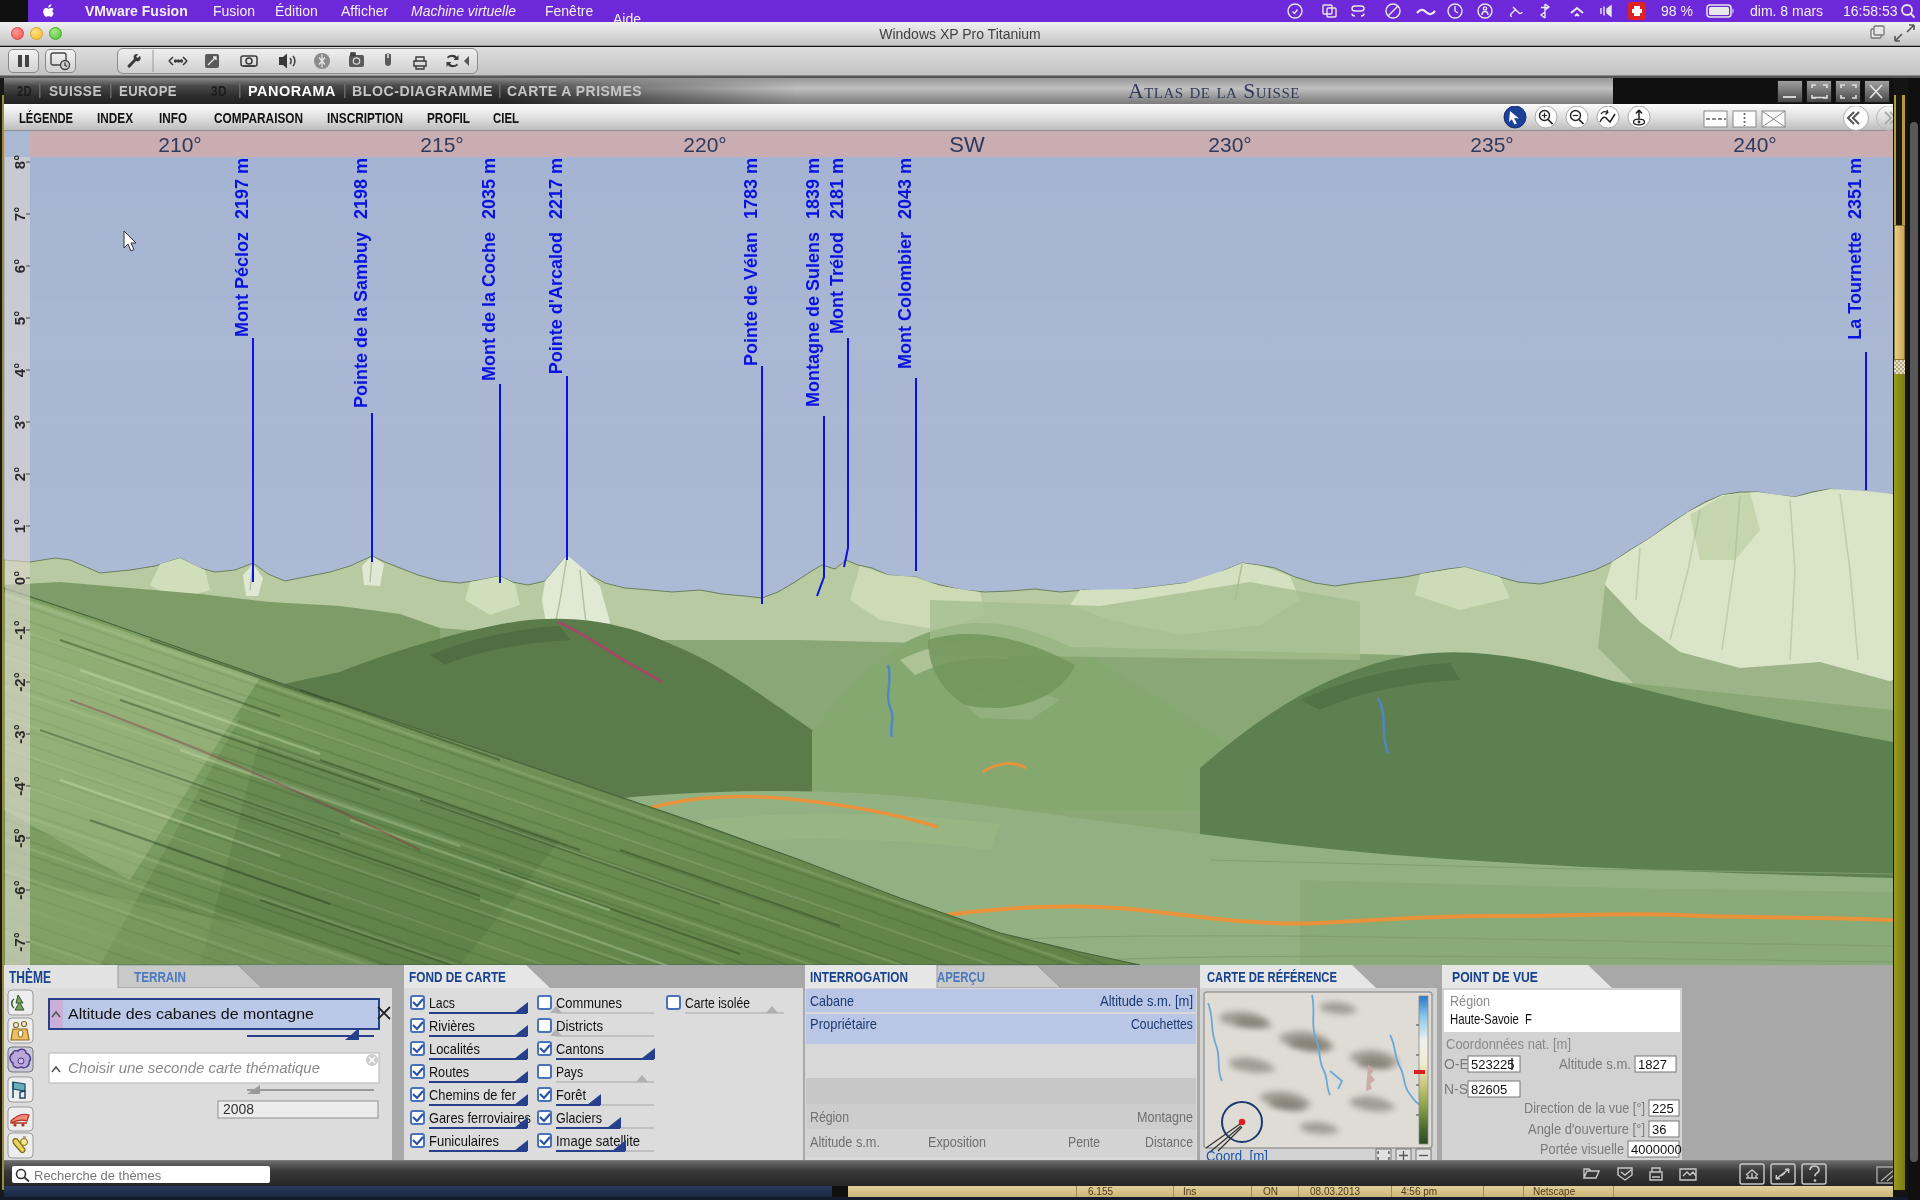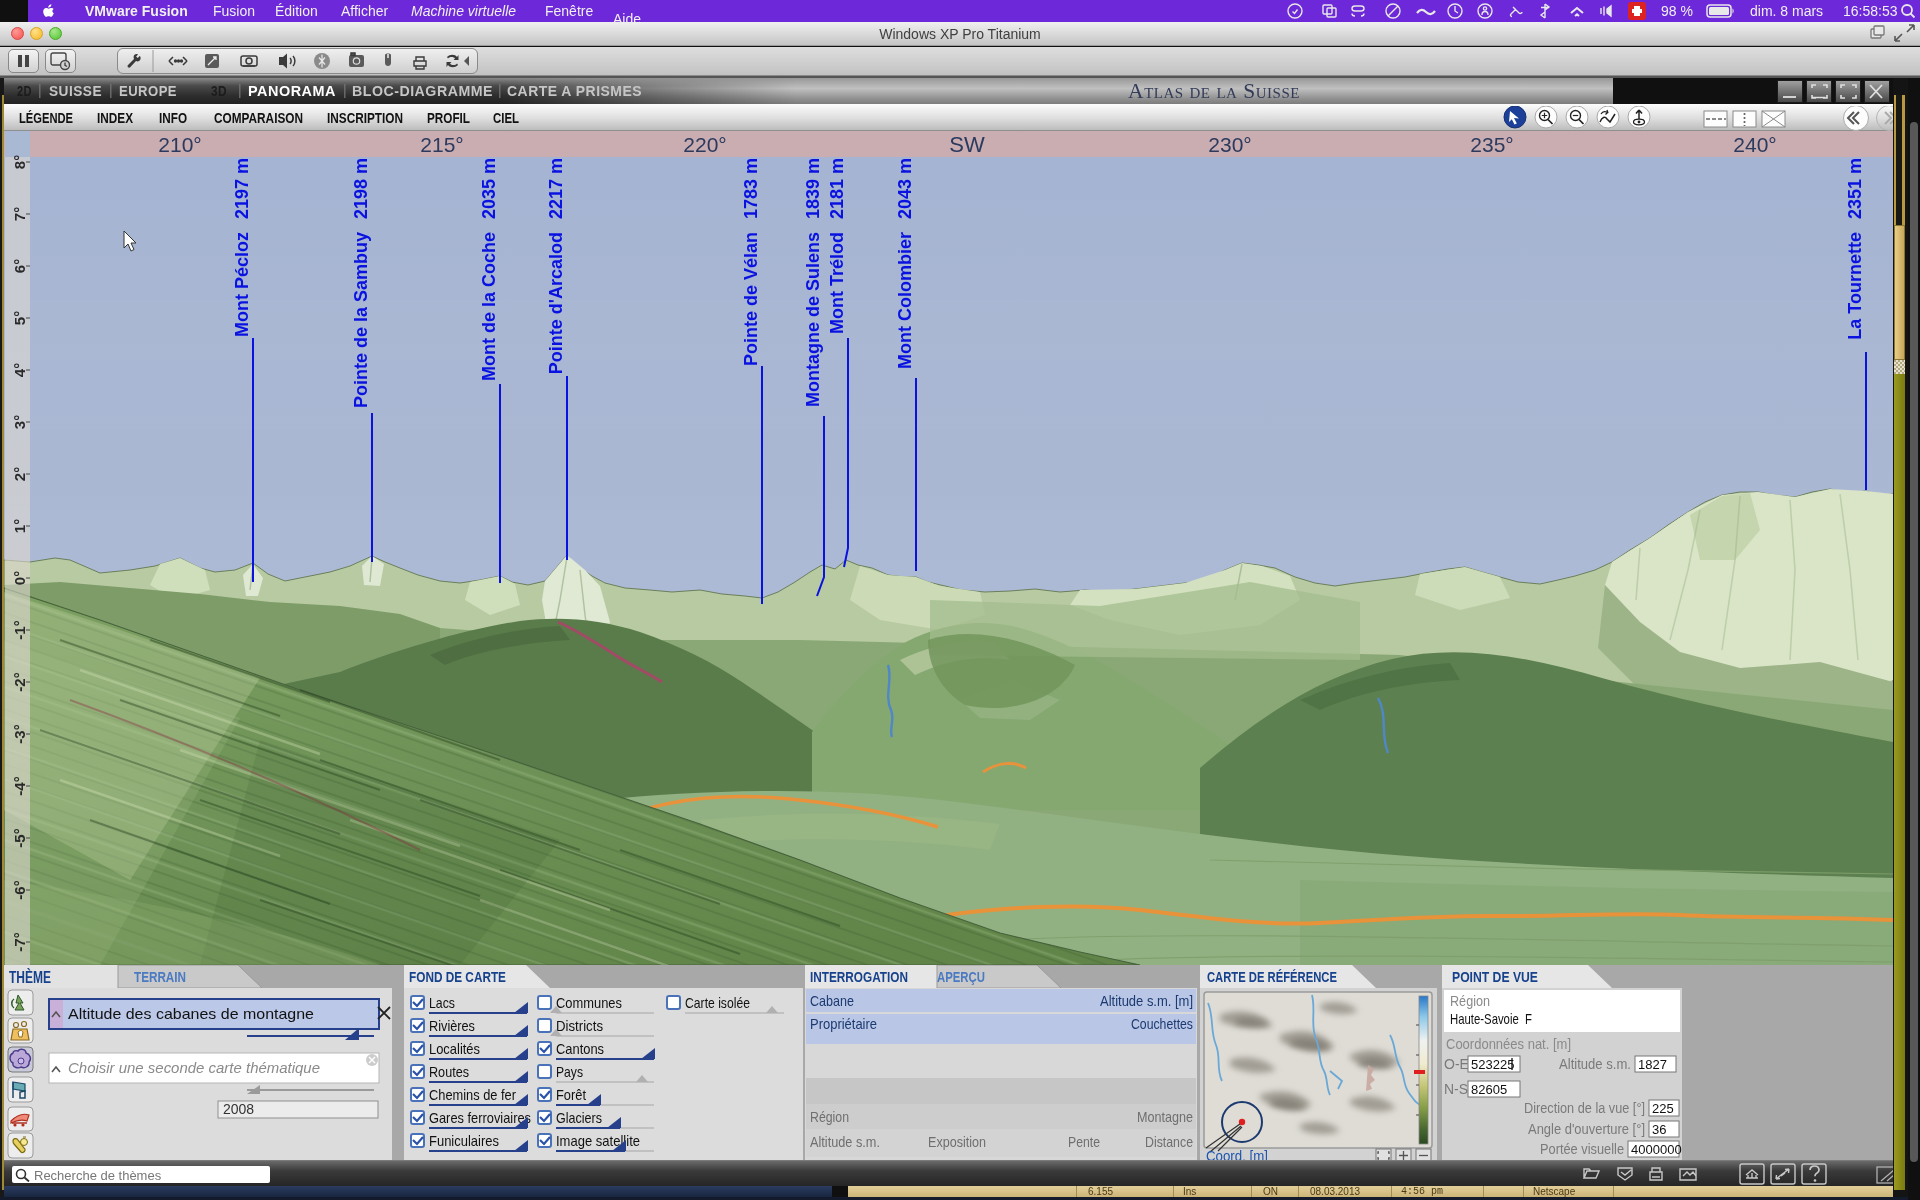--- a/index.html
+++ b/index.html
@@ -714,21 +714,21 @@
       <path d="M18,4 L5,15 M18,9 L11,15"></path>
     </g>
   </svg>
 
 <div class="abs" style="left:0;top:1186px;width:832px;height:11px;background:linear-gradient(#2a3c60,#18263f);"></div>
 <div class="abs" style="left:832px;top:1186px;width:1061px;height:11px;background:linear-gradient(#e3cf9a,#cdb577);color:#4a3a18;font-size:10px;margin-left:16px;">
   <span class="abs" style="left:240px;top:0;">6.155</span>
   <span class="abs" style="left:335px;top:0;">Ins</span>
   <span class="abs" style="left:415px;top:0;">ON</span>
   <span class="abs" style="left:462px;top:0;">08.03.2013</span>
-  <span class="abs" style="left:553px;top:0;font-family:Liberation Mono, monospace;">4:56 pm</span>
+  <span class="abs" style="left:553px;top:0;">4:56 pm</span>
   <span class="abs" style="left:685px;top:0;">Netscape</span>
   <span class="abs" style="left:228px;top:0;width:1px;height:11px;background:#a08d55;"></span>
   <span class="abs" style="left:325px;top:0;width:1px;height:11px;background:#a08d55;"></span>
   <span class="abs" style="left:403px;top:0;width:1px;height:11px;background:#a08d55;"></span>
   <span class="abs" style="left:450px;top:0;width:1px;height:11px;background:#a08d55;"></span>
   <span class="abs" style="left:543px;top:0;width:1px;height:11px;background:#a08d55;"></span>
   <span class="abs" style="left:635px;top:0;width:1px;height:11px;background:#a08d55;"></span>
   <span class="abs" style="left:675px;top:0;width:1px;height:11px;background:#a08d55;"></span>
   <span class="abs" style="left:765px;top:0;width:1px;height:11px;background:#a08d55;"></span>
 </div>

